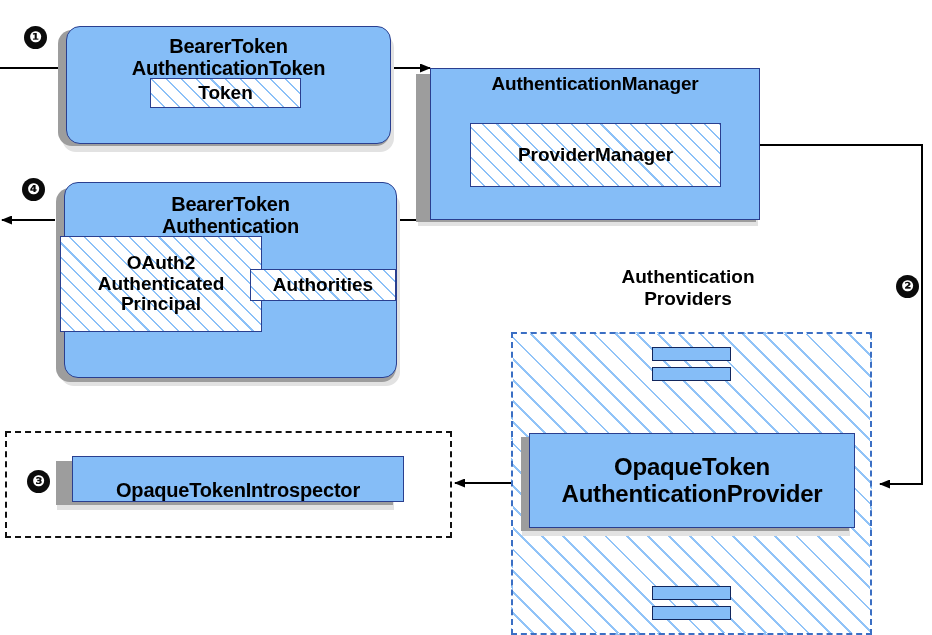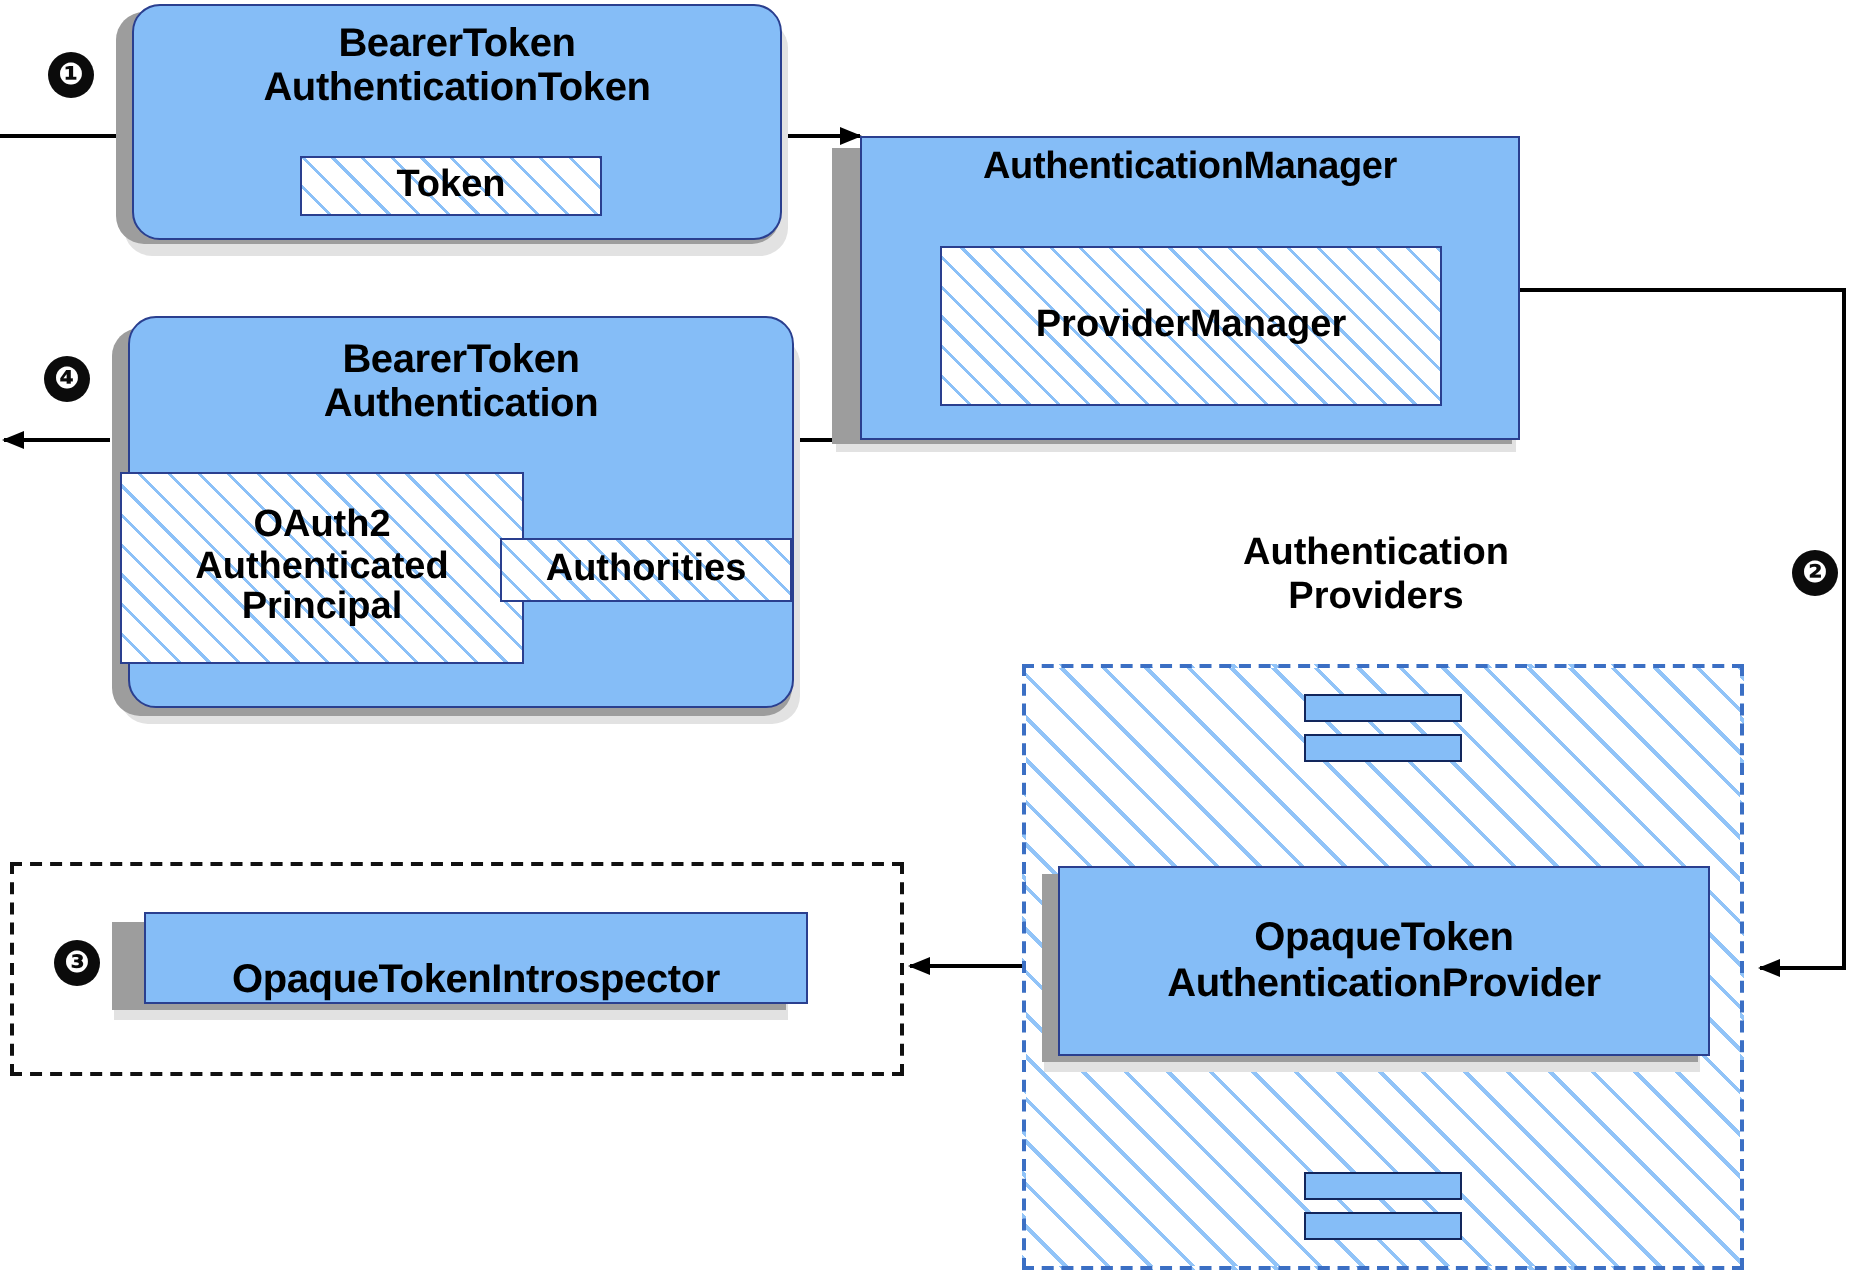--- a/index.html
+++ b/index.html
@@ -32,21 +32,21 @@
     flex-direction:column;
     align-items:center;
     z-index:6;
   }
   .node-title{
     text-align:center;
     line-height:1.12;
     white-space:pre-line;
     letter-spacing:-0.2px;
   }
-  .rounded{ border-radius:14px; }
+  .rounded{ border-radius:14px;margin-top:24px; }
 
   
   .shadow{
     position:absolute;
     background:#9d9d9d;
     z-index:4;
   }
   .shadow2{
     position:absolute;
     background:#e2e2e2;
@@ -188,21 +188,21 @@
     <div class="node-title" style="font-size:20px; margin-top:8px;">BearerToken
 AuthenticationToken</div>
   </div>
   <div class="hatchbox" style="left:150px; top:78px; width:151px; height:30px; font-size:19px;">Token</div>
 
   <div class="shadow2" style="left:418px; top:78px; width:340px; height:148px;"></div>
   <div class="shadow" style="left:416px; top:74px; width:340px; height:148px;"></div>
   <div class="node" style="left:430px; top:68px; width:330px; height:152px;">
     <div class="node-title" style="font-size:19px; margin-top:4px;">AuthenticationManager</div>
   </div>
-  <div class="hatchbox" style="left:470px; top:123px; width:251px; height:80px; font-size:19px;">ProviderManager</div>
+  <div class="hatchbox" style="left:470px; top:123px; width:251px; height:64px; font-size:19px;">ProviderManager</div>
 
   <div class="shadow2 rounded" style="left:60px; top:168px; width:340px; height:194px;"></div>
   <div class="shadow rounded" style="left:56px; top:164px; width:340px; height:194px;"></div>
   <div class="node rounded" style="left:64px; top:158px; width:333px; height:196px;">
     <div class="node-title" style="font-size:20px; margin-top:10px;">BearerToken
 Authentication</div>
   </div>
   <div class="hatchbox" style="left:60px; top:236px; width:202px; height:96px; font-size:19px;">OAuth2
 Authenticated
 Principal</div>
@@ -210,21 +210,21 @@
 
   <div class="shadow2" style="left:57px; top:466px; width:337px; height:44px;"></div>
   <div class="shadow" style="left:56px; top:461px; width:337px; height:44px;"></div>
   <div class="node" style="left:72px; top:456px; width:332px; height:46px; justify-content:flex-end;">
     <div class="node-title" style="font-size:20px;">OpaqueTokenIntrospector</div>
   </div>
 
   <div class="shadow2" style="left:522px; top:442px; width:328px; height:94px;"></div>
   <div class="shadow" style="left:521px; top:437px; width:328px; height:94px;"></div>
   <div class="node" style="left:529px; top:433px; width:326px; height:95px; justify-content:center;">
-    <div class="node-title" style="font-size:20px;">OpaqueToken
+    <div class="node-title" style="font-size:24px;">OpaqueToken
 AuthenticationProvider</div>
   </div>
 
   <div class="badge" style="left:24px; top:26px;">❶</div>
   <div class="badge" style="left:896px; top:275px;">❷</div>
   <div class="badge" style="left:27px; top:470px;">❸</div>
   <div class="badge" style="left:22px; top:178px;">❹</div>
 
 </div>
 

